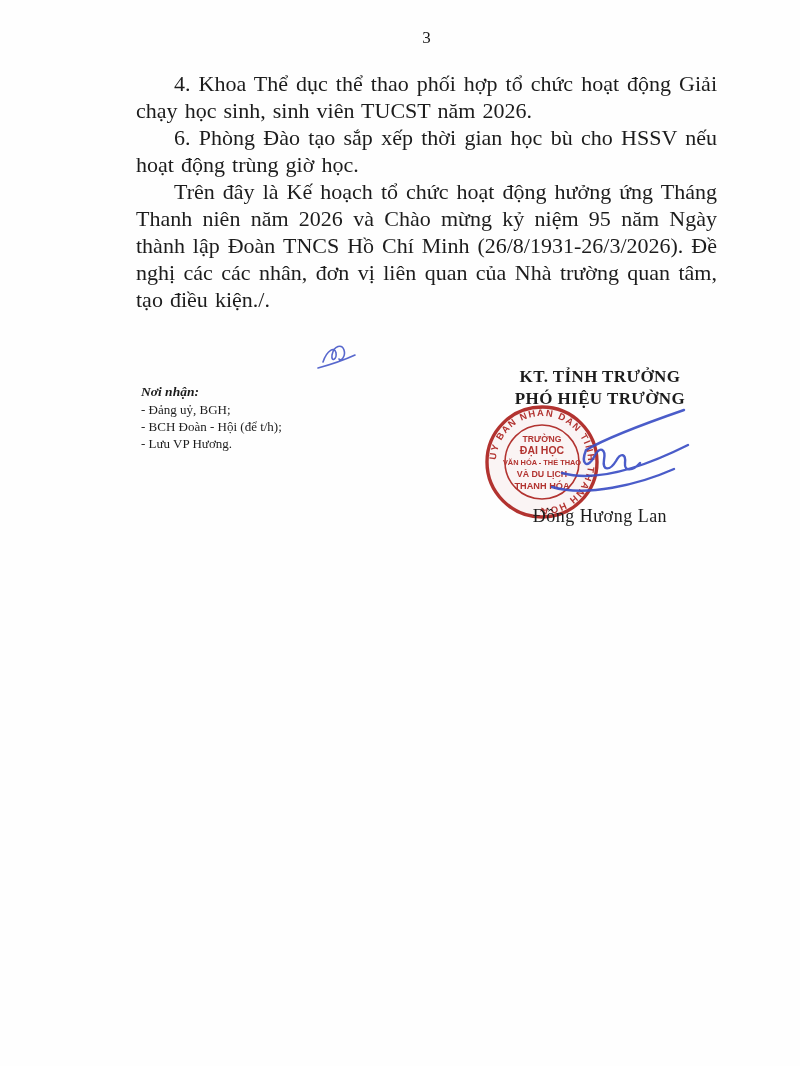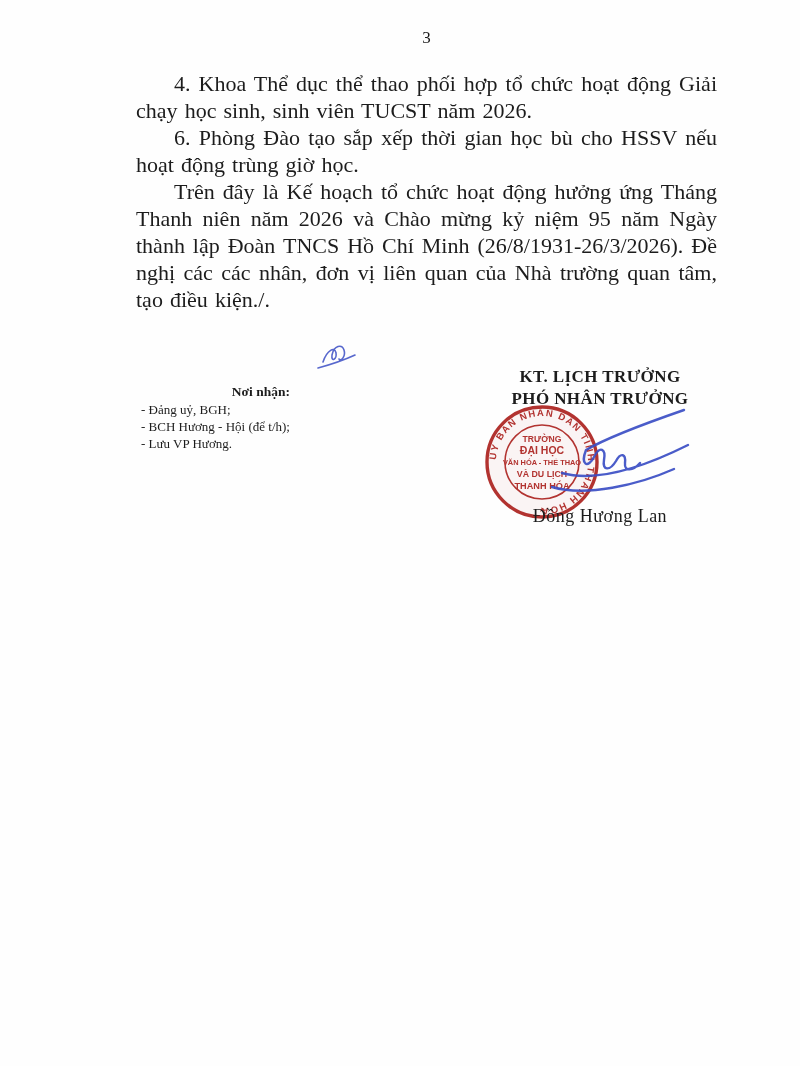--- a/index.html
+++ b/index.html
@@ -13,21 +13,21 @@
     text-align:center;font-size:17px;
   }
   .body-text{
     position:absolute;top:70px;left:136px;width:581px;
     font-size:22px;line-height:27px;text-align:justify;word-spacing:1.6px;
   }
   .body-text p{margin:0;text-indent:38px;}
   .recipients{
     position:absolute;top:383px;left:141px;font-size:13px;line-height:17px;
   }
-  .recipients-label{font-weight:bold;font-size:13.5px;margin-bottom:1px;text-align:right;}
+  .recipients-label{font-weight:bold;font-style:italic;font-size:13.5px;margin-bottom:1px;}
   .sign-title{
     position:absolute;top:366px;left:480px;width:240px;text-align:center;
     font-weight:bold;font-size:17px;line-height:22px;letter-spacing:.4px;
   }
   .signer-name{
     position:absolute;top:506px;left:480px;width:240px;text-align:center;
     font-weight:normal;font-size:18px;letter-spacing:.5px;
   }
   .stamp{position:absolute;top:402px;left:482px;}
   .stamp .ring{fill:rgba(185,55,50,0.05);stroke:var(--stamp-red,#b23330);stroke-width:3.4;}
@@ -54,27 +54,27 @@
     <p>Trên đây là Kế hoạch tổ chức hoạt động hưởng ứng Tháng Thanh niên năm 2026 và Chào mừng kỷ niệm 95 năm Ngày thành lập Đoàn TNCS Hồ Chí Minh (26/8/1931-26/3/2026). Đề nghị các các nhân, đơn vị liên quan của Nhà trường quan tâm, tạo điều kiện./.</p>
   </div>
 
   <svg class="initial-mark" width="46" height="32" viewBox="0 0 46 32" aria-hidden="true">
     <path d="M 9 22 C 13 10 21 6 22 13 C 23 19 17 23 18 15 C 20 5 28 4 30 10 C 32 16 27 22 25 19 M 4 28 C 15 25 28 21 41 15"></path>
   </svg>
 
   <div class="recipients">
     <div class="recipients-label">Nơi nhận:</div>
     <div class="recipient-item">- Đảng uỷ, BGH;</div>
-    <div class="recipient-item">- BCH Hương - Hội (để t/h);</div>
+    <div class="recipient-item">- BCH Đoàn - Hội (để t/h);</div>
     <div class="recipient-item">- Lưu VP Hương.</div>
   </div>
 
   <div class="sign-title">
-    <div>KT. LỊCH TRƯỞNG</div>
-    <div>PHÓ NHÂN TRƯỞNG</div>
+    <div>KT. TỈNH TRƯỞNG</div>
+    <div>PHÓ HIỆU TRƯỜNG</div>
   </div>
 
   <svg class="stamp" width="120" height="120" viewBox="0 0 120 120" aria-hidden="true">
     <circle class="ring" cx="60" cy="60" r="55"></circle>
     <circle class="ring-inner" cx="60" cy="60" r="37"></circle>
     <defs>
       <path id="ring-path" d="M 14 60 A 46 46 0 1 1 106 60 A 46 46 0 1 1 14 60"></path>
     </defs>
     <text font-size="9.5" letter-spacing="1.4">
       <textPath href="#ring-path" startOffset="2">ỦY BAN NHÂN DÂN TỈNH THANH HÓA</textPath>

